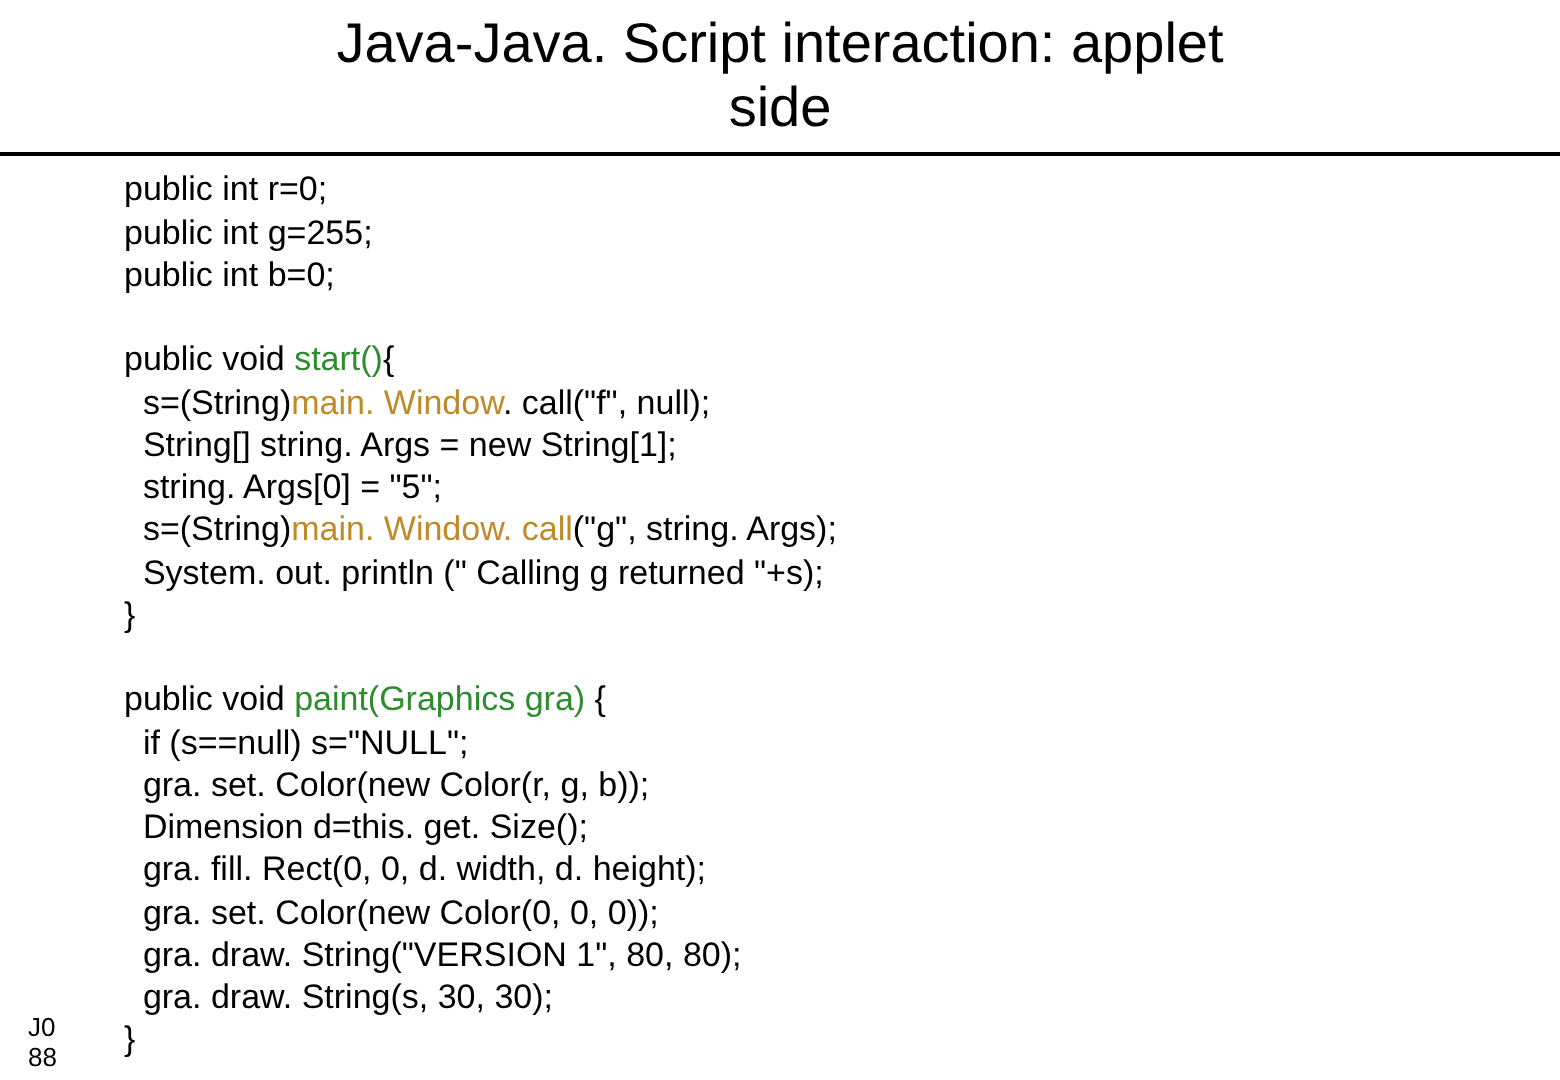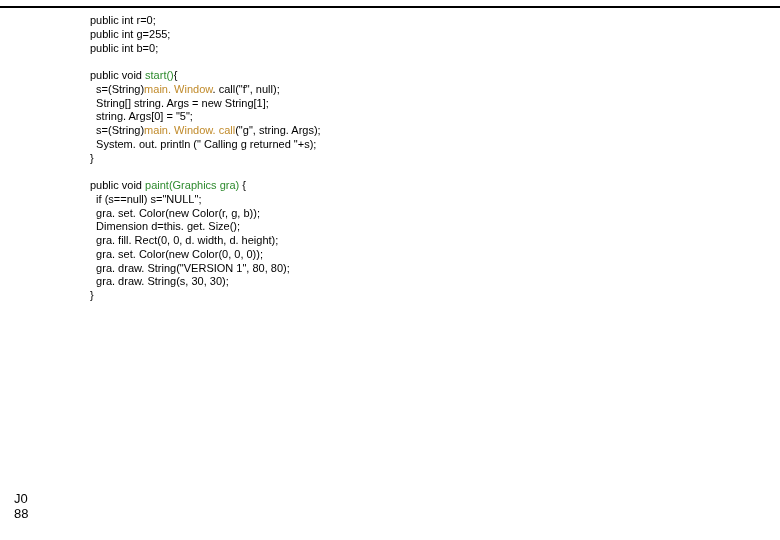--- a/index.html
+++ b/index.html
@@ -24,44 +24,48 @@
     padding-top: 6px;
     line-height: 1.15;
   }
   .rule {
     border: none;
     border-top: 2px solid #000;
     margin: 6px 0 0 0;
   }
   .code {
     font-family: Arial, Helvetica, sans-serif;
-    font-size: 11px;
+    font-size: 17px;
     color: #000;
     white-space: pre;
     line-height: 1.25;
-    margin-left: 90px;
+    margin-left: 62px;
     margin-top: 6px;
   }
   .fn  { color: #2E8B2E; }    
   .mw  { color: #C08A2A; }    
   .sig { color: #2E8B2E; }
   .slidenum {
     position: absolute;
     left: 14px;
-    bottom: 24px;
+    bottom: 3px;
     font-size: 13px;
     color: #000;
     line-height: 1.15;
   }
 </style>
 </head>
 <body>
 
 <div class="slide">
 
+  <div class="title">
+    <span>Java-Java. Script interaction: applet</span><br>
+    <span>side</span>
+  </div>
 
   <hr class="rule">
 
   <div class="code"><span>public int r=0;</span>
 <span>public int g=255;</span>
 <span>public int b=0;</span>
 
 <span>public void </span><span class="fn">start()</span><span>{</span>
 <span>  s=(String)</span><span class="mw">main. Window</span><span>. call("f", null);</span>
 <span>  String[] string. Args = new String[1];</span>

